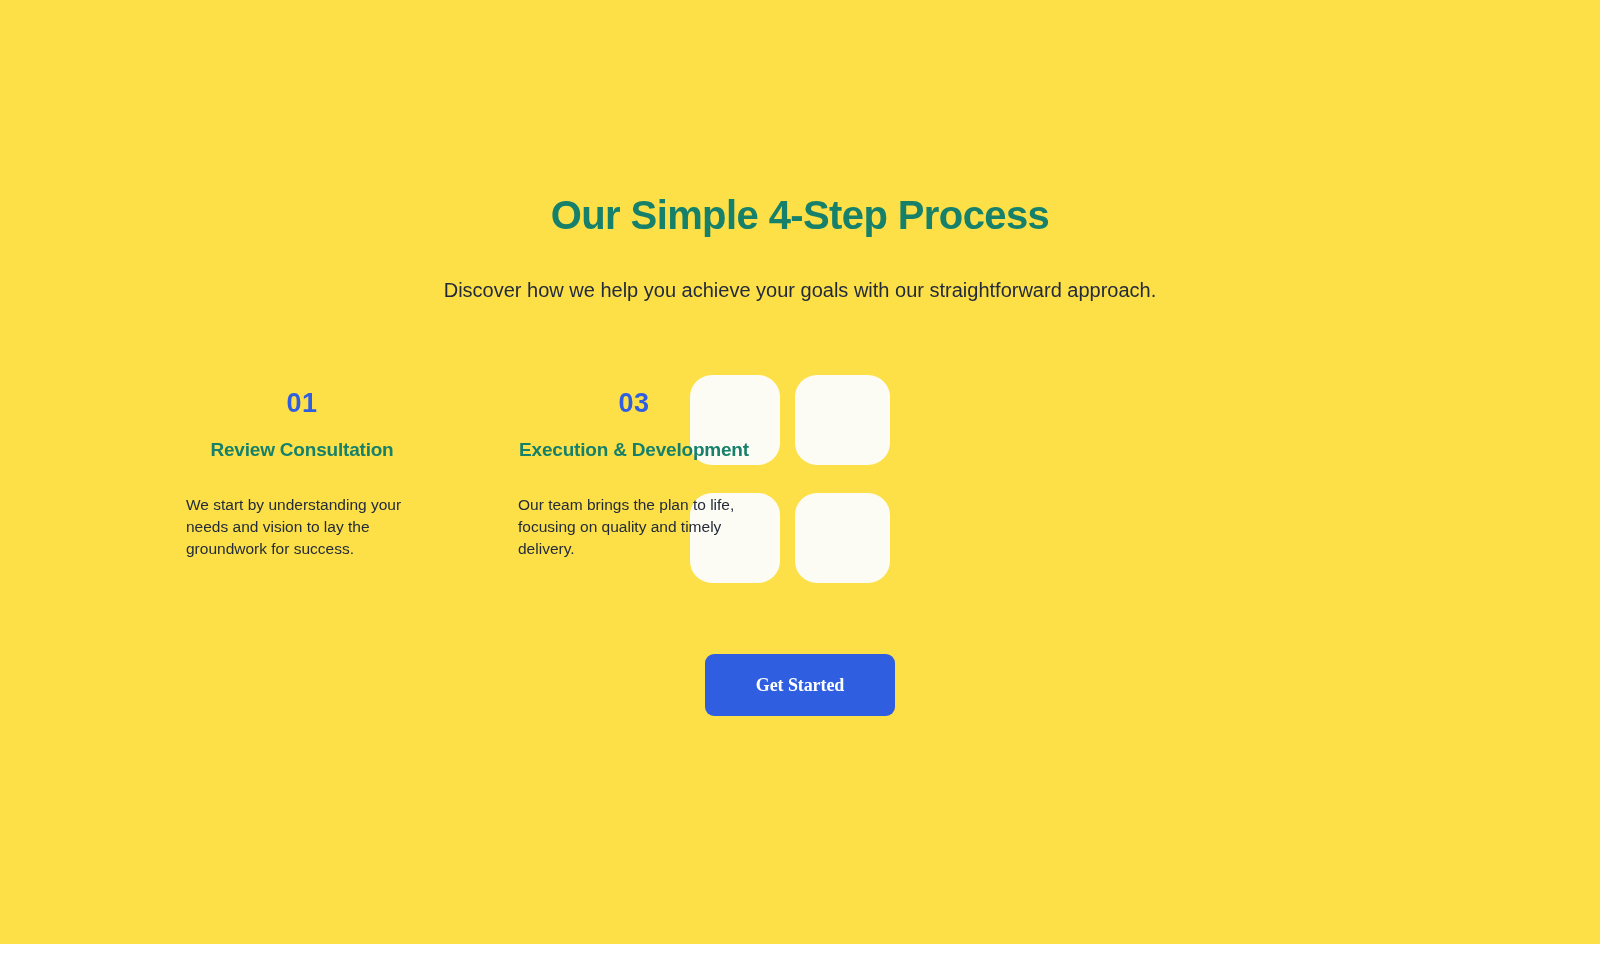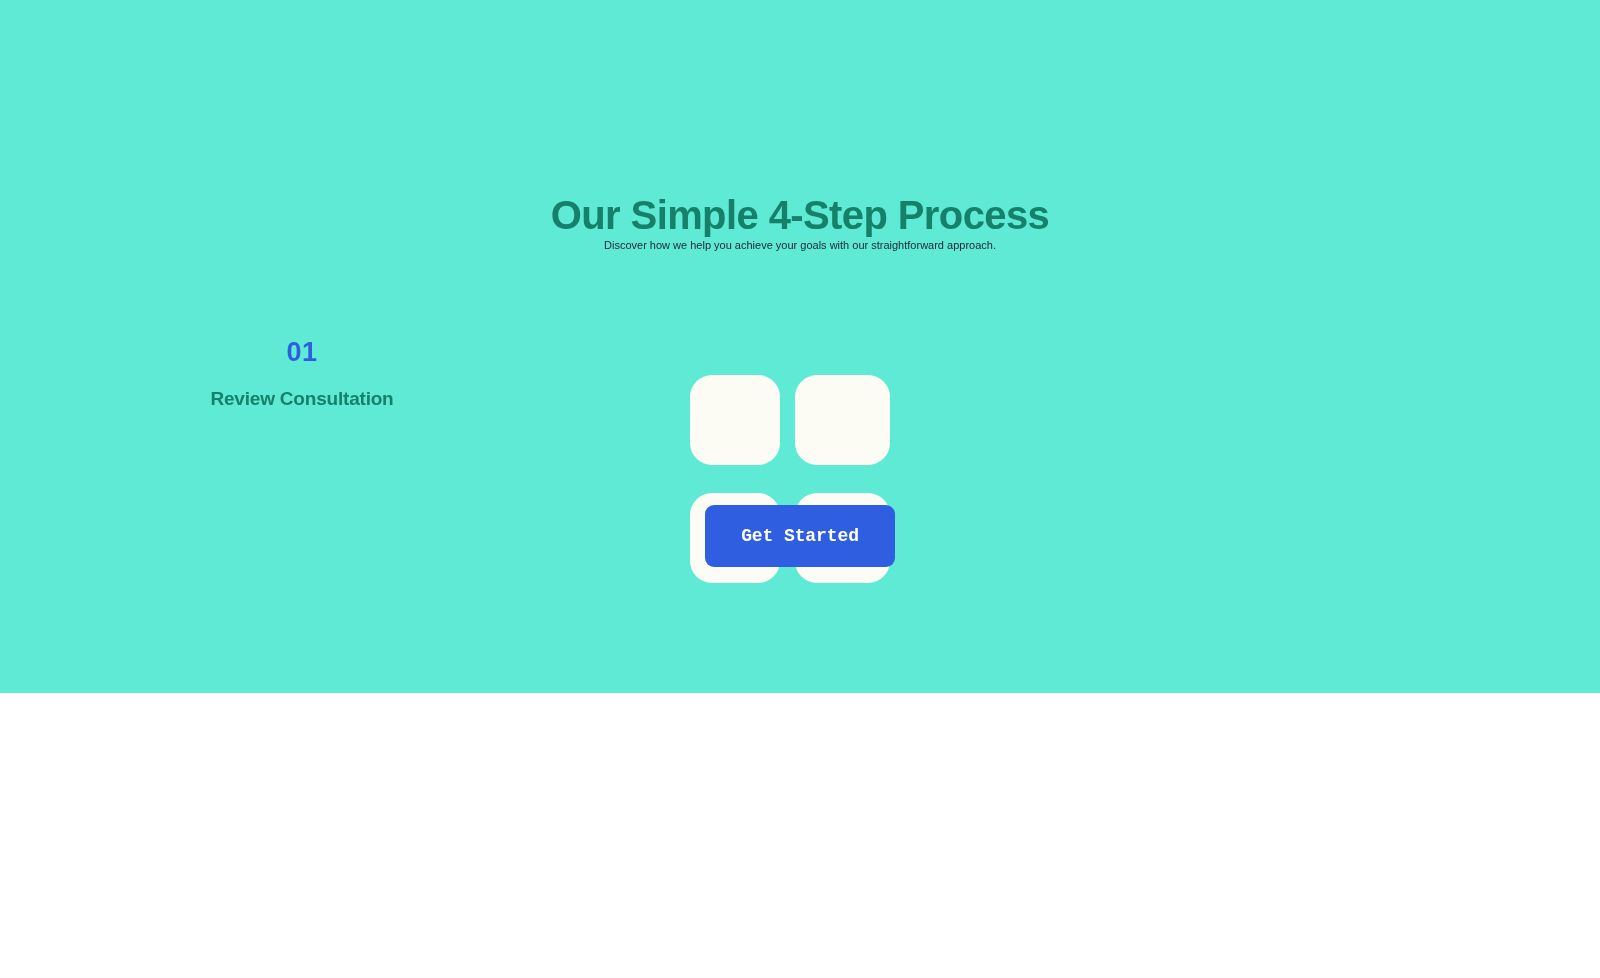--- a/index.html
+++ b/index.html
@@ -8,22 +8,22 @@
     width: 1600px;
     height: 978px;
     background: #ffffff;
     font-family: "Liberation Sans", sans-serif;
     overflow: hidden;
   }
 
   .page {
     position: relative;
     width: 1600px;
-    height: 693px;
-    background: #5eead4;
+    height: 944px;
+    background: #fde047;
   }
 
   
   .deco-layer {
     position: absolute;
     inset: 0;
     pointer-events: none;
     z-index: 0;
   }
   .deco-shape {
@@ -47,23 +47,24 @@
   .section-title {
     text-align: center;
     color: #17806a;
     font-size: 40px;
     font-weight: bold;
     letter-spacing: -0.6px;
     line-height: 1.15;
   }
 
   .section-subtitle {
+    margin-top: 38px;
     text-align: center;
     color: #232b3a;
-    font-size: 11px;
+    font-size: 20px;
     font-weight: normal;
     line-height: 1.4;
   }
 
   
   .steps {
     margin-top: 86px;
     display: grid;
     grid-template-columns: repeat(4, 1fr);
     width: 1328px;
@@ -112,21 +113,21 @@
     margin-top: 94px;
     display: flex;
     justify-content: center;
   }
 
   .cta-button {
     background: #2f5fe0;
     color: #ffffff;
     border: none;
     border-radius: 9px;
-    font-family: Liberation Mono, monospace;
+    font-family: Liberation Serif, serif;
     font-size: 18px;
     font-weight: bold;
     letter-spacing: -0.1px;
     padding: 0;
     width: 190px;
     height: 62px;
     cursor: pointer;
     line-height: 62px;
     text-align: center;
   }
@@ -147,23 +148,29 @@
 
     <h1 class="section-title">Our Simple 4-Step Process</h1>
 
     <p class="section-subtitle">Discover how we help you achieve your goals with our straightforward approach.</p>
 
     <div class="steps">
 
       <div class="step">
         <div class="step-number">01</div>
         <div class="step-title">Review Consultation</div>
+        <div class="step-desc">We start by understanding your needs and vision to lay the groundwork for success.</div>
       </div>
 
 
+      <div class="step">
+        <div class="step-number">03</div>
+        <div class="step-title">Execution &amp; Development</div>
+        <div class="step-desc">Our team brings the plan to life, focusing on quality and timely delivery.</div>
+      </div>
 
 
     </div>
 
     <div class="cta-wrap">
       <button class="cta-button">Get Started</button>
     </div>
 
   </div>
 </div>

